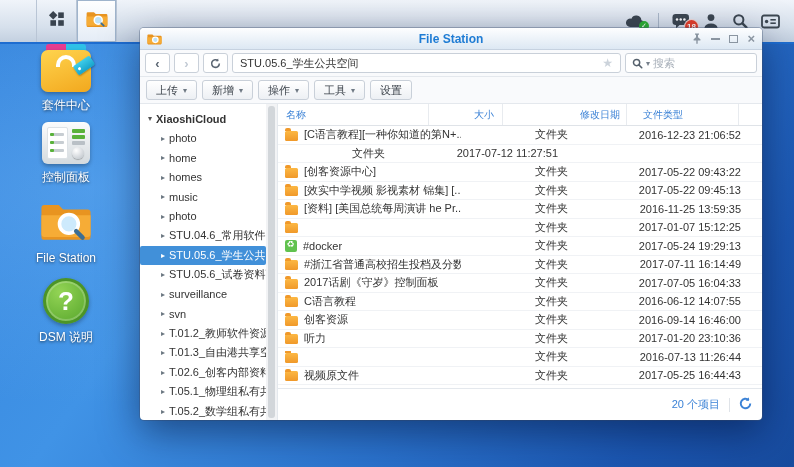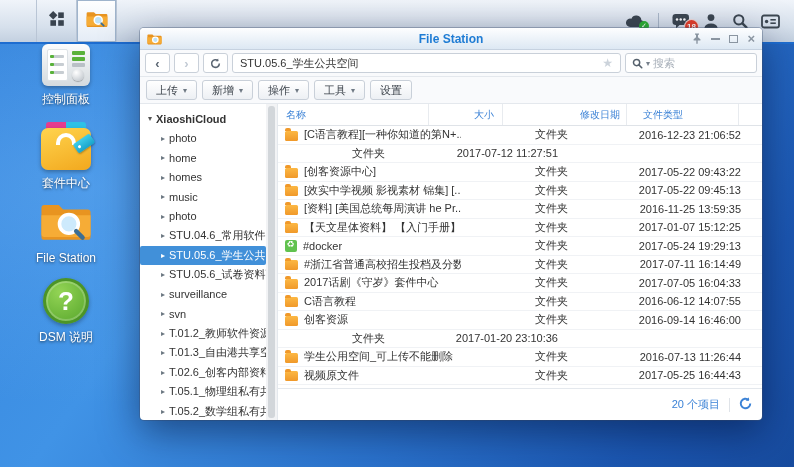--- a/index.html
+++ b/index.html
@@ -246,44 +246,44 @@
         <circle cx="5.6" cy="7.5" r="1.7" fill="#3d4852"></circle>
         <line x1="9.4" y1="5.8" x2="14.8" y2="5.8" stroke="#3d4852" stroke-width="1.6"></line>
         <line x1="9.4" y1="9.2" x2="14.8" y2="9.2" stroke="#3d4852" stroke-width="1.6"></line>
       </svg>
     </span>
   </div>
 </div>
 
 <div class="desk">
   <div class="desk-item">
-    <div class="cp">
-      <div class="card">
-        <div class="ln l1"></div>
-          <div class="ln l2"></div>
-          <div class="ln l3"></div>
-      </div>
-      <div class="bar b1"></div>
-        <div class="bar b2"></div>
-        <div class="bar b3"></div>
-      <div class="knob"></div>
-    </div>
-    <div class="desk-label">控制面板</div>
-  </div>
-  <div class="desk-item">
     <div class="pkg">
       <div class="tissue">
           <i class="m"></i>
           <i class="c"></i>
         </div>
       <div class="bag"></div>
       <div class="handle"></div>
       <div class="tag"></div>
     </div>
     <div class="desk-label">套件中心</div>
+  </div>
+  <div class="desk-item">
+    <div class="cp">
+      <div class="card">
+        <div class="ln l1"></div>
+          <div class="ln l2"></div>
+          <div class="ln l3"></div>
+      </div>
+      <div class="bar b1"></div>
+        <div class="bar b2"></div>
+        <div class="bar b3"></div>
+      <div class="knob"></div>
+    </div>
+    <div class="desk-label">控制面板</div>
   </div>
   <div class="desk-item">
     <div>
       <svg width="52" height="42" viewBox="0 0 36 28">
         <path d="M1 5a2 2 0 0 1 2-2h10l3 3h17a2 2 0 0 1 2 2v17a2 2 0 0 1-2 2H3a2 2 0 0 1-2-2z" fill="#e89420"></path>
         <path d="M1 10h34v13a2 2 0 0 1-2 2H3a2 2 0 0 1-2-2z" fill="#f6ac36"></path>
         <circle cx="20" cy="16" r="6.5" fill="#cdeafc" stroke="#fff" stroke-width="2.5"></circle>
         <line x1="25" y1="21" x2="29.5" y2="25.5" stroke="#3c6e93" stroke-width="3" stroke-linecap="round"></line>
       </svg>
     </div>
@@ -520,21 +520,20 @@
             </div>
             <div class="cell col-size"></div>
             <div class="cell col-type">文件夹</div>
             <div class="cell col-date">2016-11-25 13:59:35</div>
             <div class="cell col-sliver"></div>
           </div>
 
           <div class="frow">
             <div class="cell col-name">
               <span class="fold"></span>
-              <span>【天文星体资料】 【入门手册】</span>
             </div>
             <div class="cell col-size"></div>
             <div class="cell col-type">文件夹</div>
             <div class="cell col-date">2017-01-07 15:12:25</div>
             <div class="cell col-sliver"></div>
           </div>
 
           <div class="frow recycle">
             <div class="cell col-name">
               <span class="fold"></span>
@@ -553,21 +552,21 @@
             </div>
             <div class="cell col-size"></div>
             <div class="cell col-type">文件夹</div>
             <div class="cell col-date">2017-07-11 16:14:49</div>
             <div class="cell col-sliver"></div>
           </div>
 
           <div class="frow">
             <div class="cell col-name">
               <span class="fold"></span>
-              <span>2017话剧《守岁》套件中心</span>
+              <span>2017话剧《守岁》控制面板</span>
             </div>
             <div class="cell col-size"></div>
             <div class="cell col-type">文件夹</div>
             <div class="cell col-date">2017-07-05 16:04:33</div>
             <div class="cell col-sliver"></div>
           </div>
 
           <div class="frow">
             <div class="cell col-name">
               <span class="fold"></span>
@@ -584,30 +583,33 @@
               <span class="fold"></span>
               <span>创客资源</span>
             </div>
             <div class="cell col-size"></div>
             <div class="cell col-type">文件夹</div>
             <div class="cell col-date">2016-09-14 16:46:00</div>
             <div class="cell col-sliver"></div>
           </div>
 
           <div class="frow">
+            <div class="cell col-name">
+              <span class="fold"></span>
+              <span>听力</span>
+            </div>
             <div class="cell col-size"></div>
             <div class="cell col-type">文件夹</div>
             <div class="cell col-date">2017-01-20 23:10:36</div>
             <div class="cell col-sliver"></div>
           </div>
 
           <div class="frow">
             <div class="cell col-name">
               <span class="fold"></span>
-              <span>学生公用空间_可上传不能删除</span>
             </div>
             <div class="cell col-size"></div>
             <div class="cell col-type">文件夹</div>
             <div class="cell col-date">2016-07-13 11:26:44</div>
             <div class="cell col-sliver"></div>
           </div>
 
           <div class="frow">
             <div class="cell col-name">
               <span class="fold"></span>

